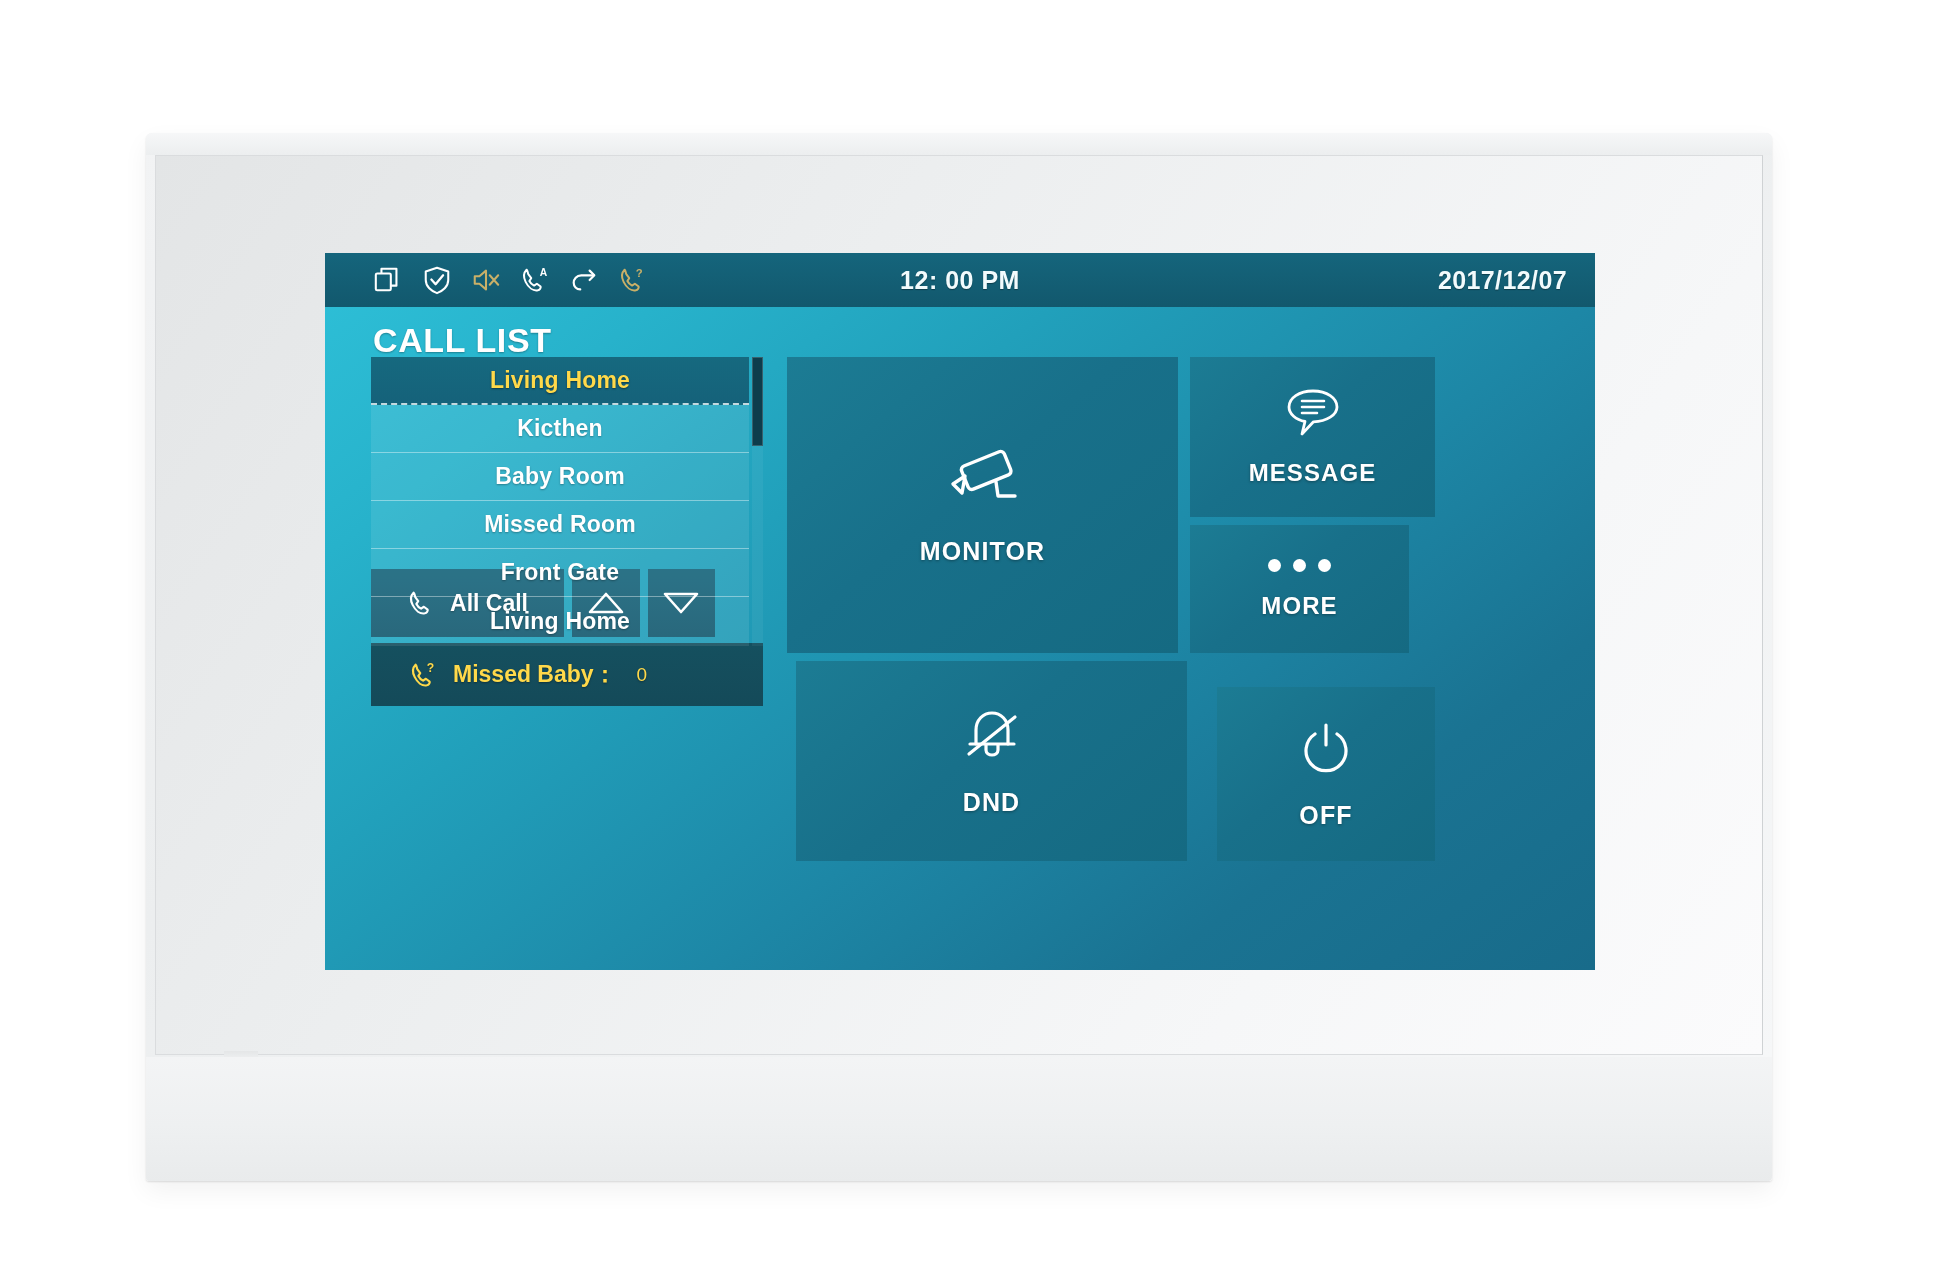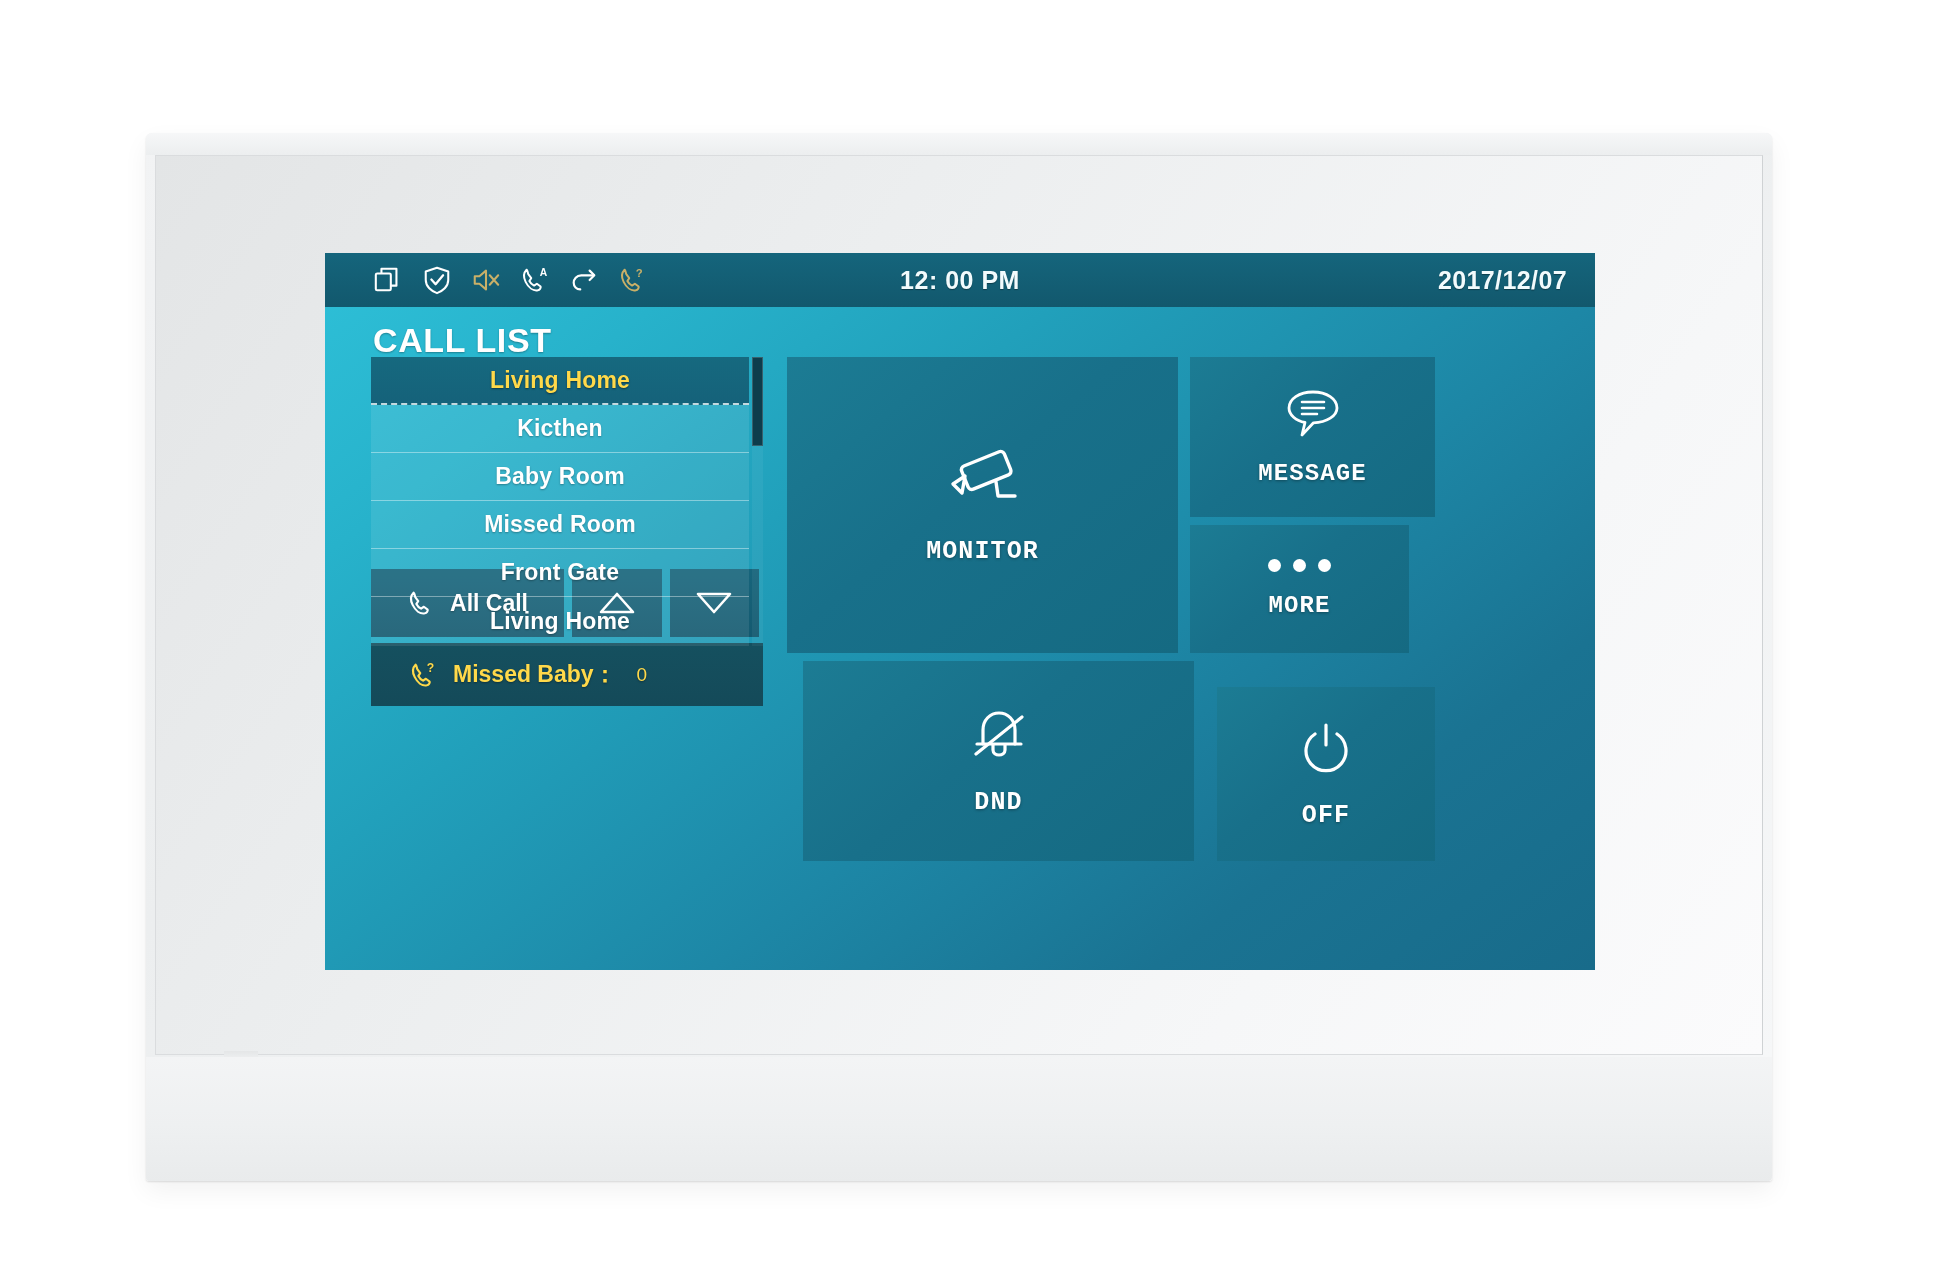--- a/index.html
+++ b/index.html
@@ -193,21 +193,21 @@
     right: 0; top: 0;
     width: 11px;
     height: 89px;
     background: #0d3d4c;
     border: 1px solid rgba(255,255,255,0.18);
   }
 
   .ctrl-row {
     display: flex;
     margin-top: 6px;
-    width: 388px;
+    width: 344px;
     gap: 8px;
     text-align: center;
   }
   .btn-allcall {
     flex: 0 0 193px;
     height: 68px;
     background: linear-gradient(180deg, #17657c 0%, #145a70 100%);
     display: flex;
     align-items: center;
     justify-content: center;
@@ -264,28 +264,27 @@
     align-items: center;
     justify-content: center;
     color: #ffffff;
     text-shadow: 0 1px 3px rgba(0,0,0,0.35);
   }
   .tile-label {
     font-size: 25px;
     font-weight: bold;
     letter-spacing: 1.1px;
     margin-top: 20px;
-    font-family: Liberation Mono, monospace;
   }
   .tile-label.small { font-size: 24px; }
 
   #tile-monitor { left: 0;   top: 0;   width: 391px; height: 296px; }
   #tile-message { left: 403px; top: 0;   width: 245px; height: 160px; }
   #tile-more    { left: 403px; top: 168px; width: 219px; height: 128px; align-items: center; }
-  #tile-dnd     { left: 16px;   top: 304px; width: 391px; height: 200px; }
+  #tile-dnd     { left: 9px;   top: 304px; width: 391px; height: 200px; }
   #tile-off     { left: 430px; top: 330px; width: 218px; height: 174px; }
 
   .dots { display: flex; gap: 12px; }
   .dot { width: 13px; height: 13px; border-radius: 50%; background: #ffffff; }
 </style>
 </head>
 <body>
 
 <div id="stage">
 

